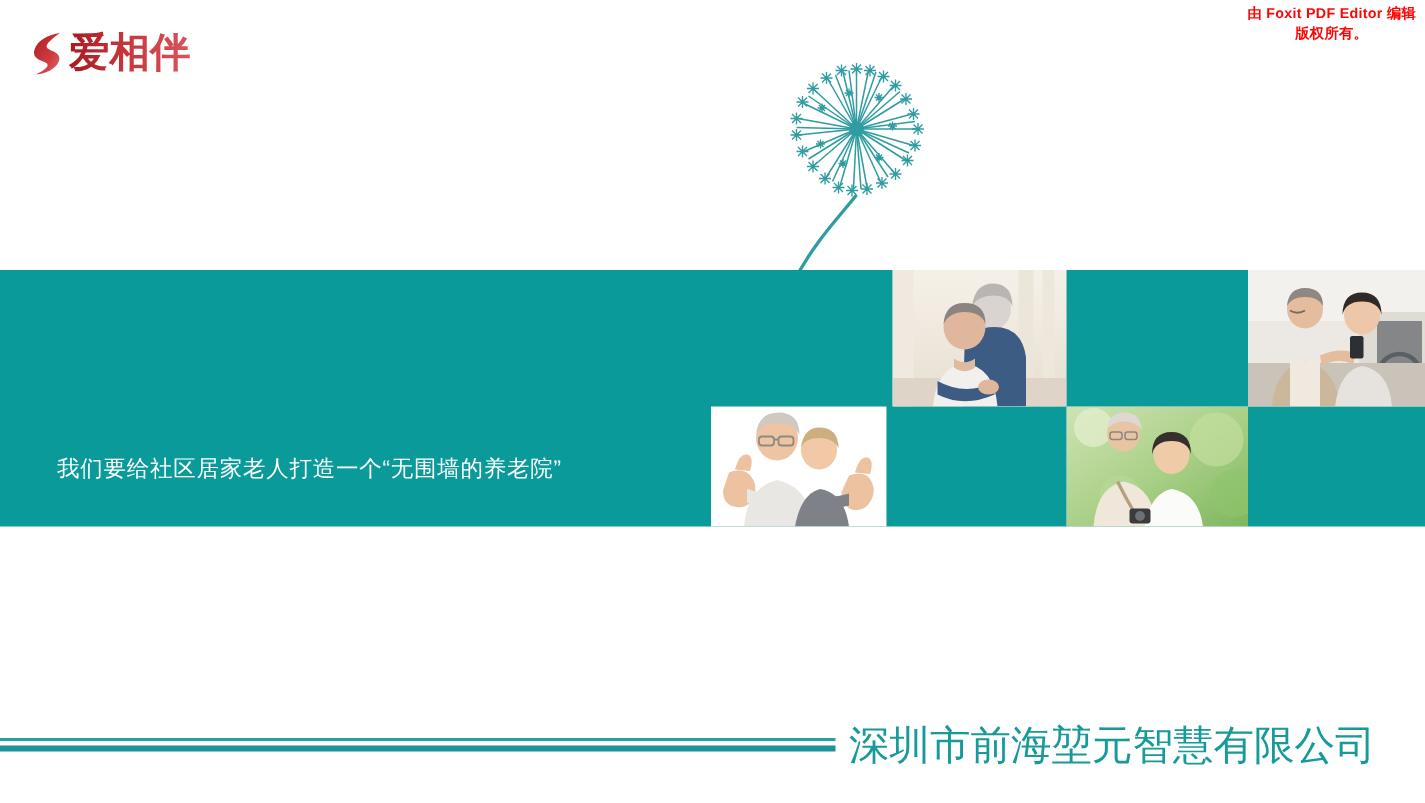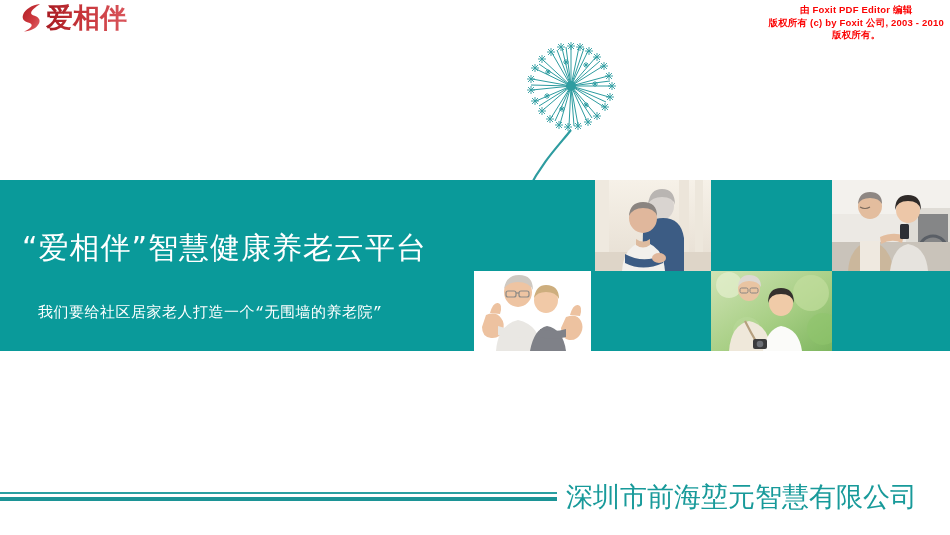--- a/index.html
+++ b/index.html
@@ -15,21 +15,21 @@
     width: 950px;
     height: 535px;
     background: #ffffff;
     overflow: hidden;
   }
 
   
   .logo-wrap {
     position: absolute;
     left: 18px;
-    top: 0;
+    top: 18px;
     display: flex;
     align-items: center;
     height: 36px;
   }
   .logo-mark {
     width: 26px;
     height: 32px;
     margin-right: 2px;
     flex: 0 0 auto;
   }
@@ -97,21 +97,21 @@
     font-family: "DejaVu Sans", sans-serif;
     white-space: nowrap;
   }
   .band-sub {
     position: absolute;
     left: 38px;
     top: 303px;
     font-size: 15px;
     color: #ffffff;
     letter-spacing: 0.5px;
-    font-family: Liberation Mono, monospace;
+    font-family: Liberation Sans, sans-serif;
     white-space: nowrap;
   }
 
   
   .photo {
     position: absolute;
     overflow: hidden;
     background: #e8e4dd;
   }
   .photo svg { display: block; width: 100%; height: 100%; }
@@ -160,21 +160,20 @@
           </linearGradient>
         </defs>
         <path d="M22 2 C14 3 7 7 5 13 C3.6 17.2 6.6 19.4 10 20.6 C12.4 21.4 14.2 22.2 13.6 24 C13 25.8 10 27.6 6 29.6 C12.5 29.2 19 26.2 21.2 21 C22.7 17.2 19.8 15 16.6 13.8 C14.3 12.9 12.6 12 13.2 10.2 C13.8 8.3 17.4 5.2 22 2 Z" fill="url(#gmark)"></path>
       </svg>
     </span>
     <span class="logo-cn">爱相伴</span>
   </div>
 
   <div class="watermark">
     <div>由 Foxit PDF Editor 编辑</div>
-    <div>版权所有 (c) by Foxit 公司, 2003 - 2010</div>
     <div>版权所有。</div>
   </div>
 
   <div class="dandelion">
     <svg viewBox="0 0 140 152" xmlns="http://www.w3.org/2000/svg">
       <g stroke="#2e9ca0" fill="none" stroke-width="1.1">
 
         <path d="M71 92 C60 106, 42 124, 28 152" stroke-width="2.2"></path>
       </g>
       <g id="seeds" stroke="#2e9ca0" fill="none" stroke-width="0.9">
@@ -308,21 +307,20 @@
           <g transform="translate(48,34)">
               <path d="M-3 0 H3 M0 -3 V3 M-2 -2 L2 2 M-2 2 L2 -2"></path>
             </g>
         </g>
       </g>
       <circle cx="71" cy="48" r="5" fill="#2e9ca0"></circle>
     </svg>
   </div>
 
   <div class="band"></div>
-  <div class="band-title">“爱相伴”智慧健康养老云平台</div>
   <div class="band-sub">我们要给社区居家老人打造一个“无围墙的养老院”</div>
 
   <div class="photo" style="left:595px; top:180px; width:116px; height:91px;">
     <svg viewBox="0 0 116 91" xmlns="http://www.w3.org/2000/svg" preserveAspectRatio="xMidYMid slice">
       <defs>
         <linearGradient id="p1bg" x1="0" y1="0" x2="0" y2="1">
           <stop offset="0%" stop-color="#f6f1e8"></stop>
             <stop offset="100%" stop-color="#e6ded2"></stop>
         </linearGradient>
       </defs>

